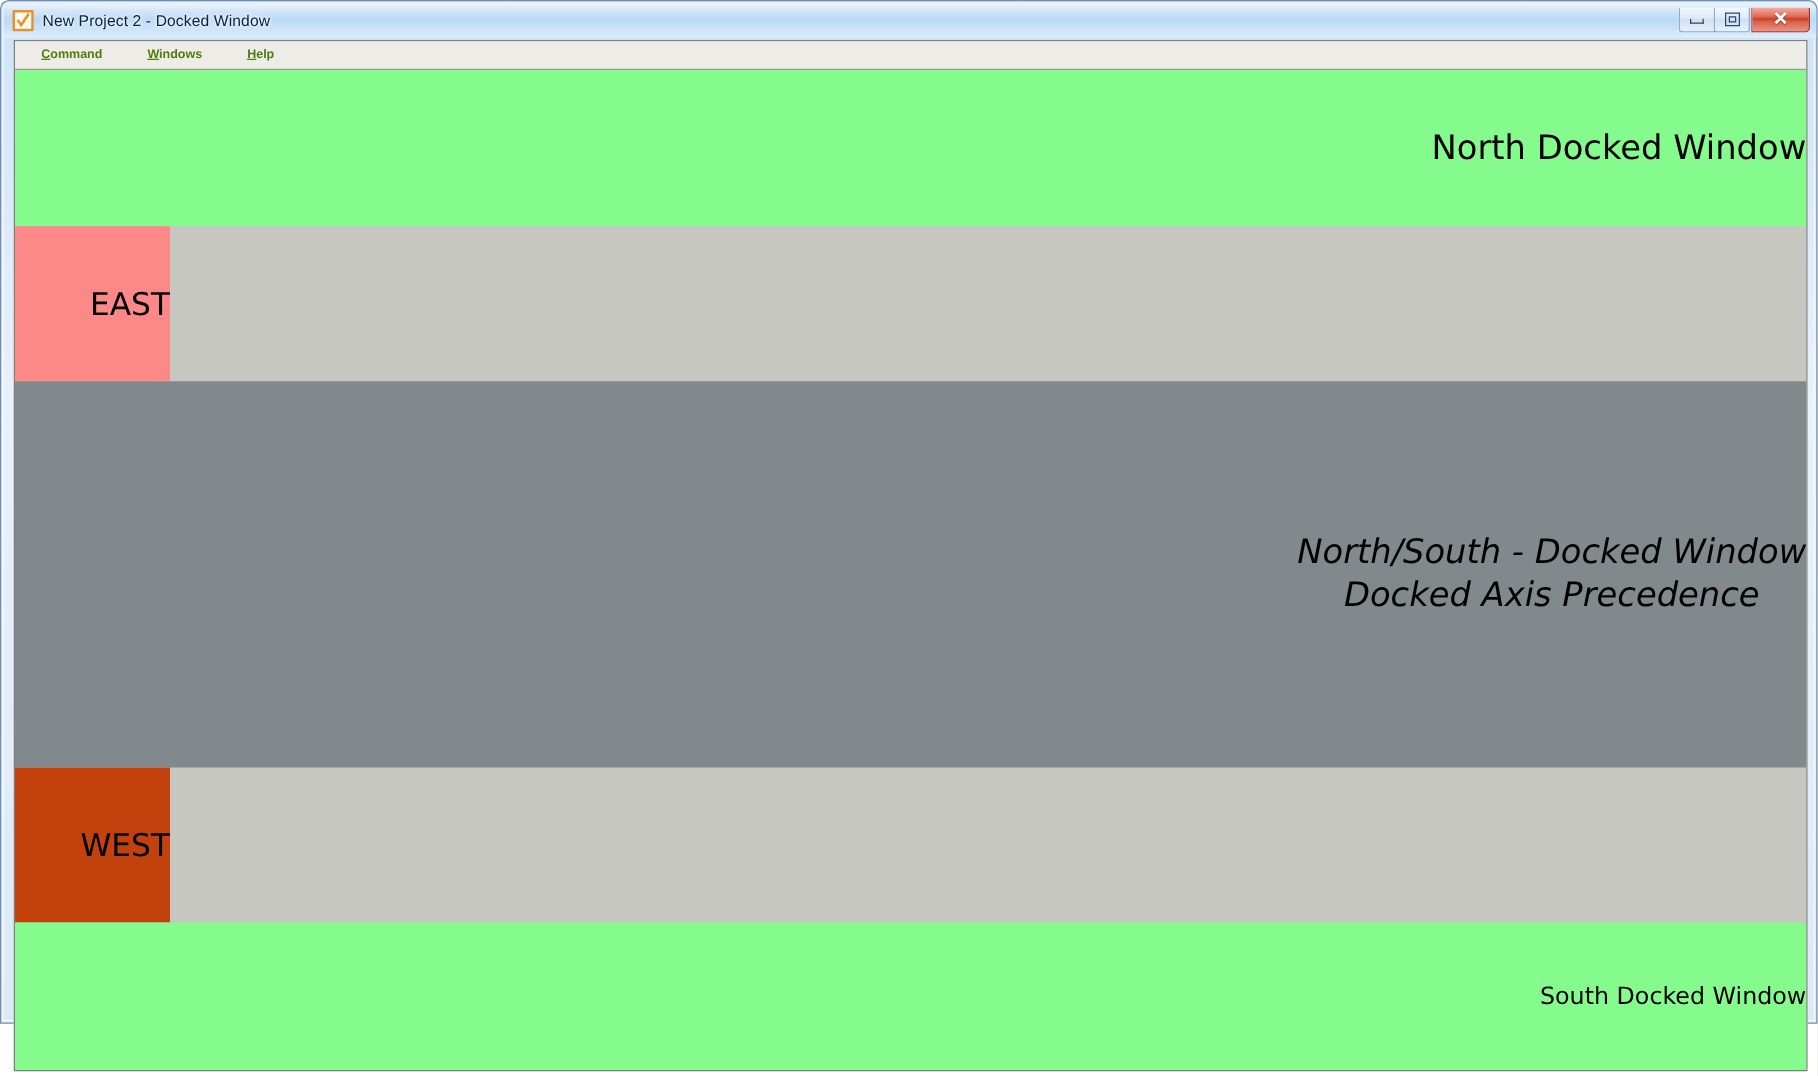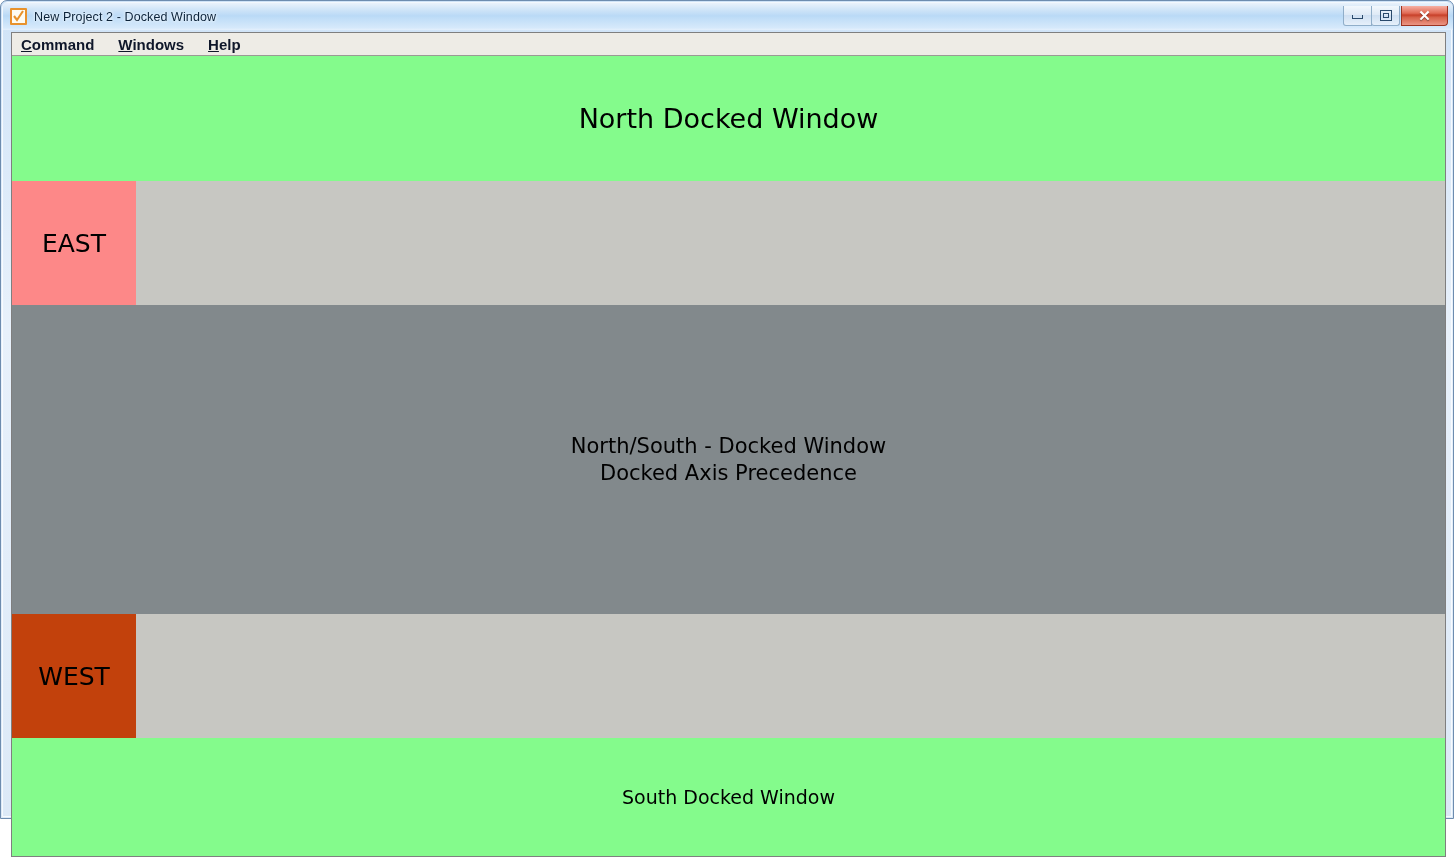--- a/index.html
+++ b/index.html
@@ -153,46 +153,47 @@
     height: 23px;
     box-sizing: border-box;
     background: #eeece6;
     border-bottom: 1px solid #9a9a94;
     display: flex;
     align-items: center;
     padding-left: 9px;
   }
   .menu-item {
     font-family: "Liberation Sans", sans-serif;
-    font-size: 15px;
+    font-size: 10px;
     font-weight: bold;
-    color: #0f172a;
+    color: #4d7c0f;
     margin-right: 24px;
     white-space: nowrap;
     cursor: default;
     line-height: 1;
+    margin-left: 12px;
   }
   .menu-item .mn { text-decoration: underline; }
 
   
   .dock-root {
     position: absolute;
     left: 0;
     top: 23px;
     right: 0;
     bottom: 0;
     display: flex;
     flex-direction: column;
     background: #c7c7c2;
   }
 
   .panel {
     display: flex;
     align-items: center;
-    justify-content: center;
+    justify-content: flex-end;
     box-sizing: border-box;
     text-align: center;
     color: #000000;
     font-family: "DejaVu Sans", sans-serif;
     overflow: hidden;
   }
 
   .panel-north {
     height: 125px;
     flex: 0 0 125px;
@@ -216,23 +217,24 @@
     flex: 0 0 124px;
     font-size: 25px;
   }
   .panel-west {
     width: 124px;
     flex: 0 0 124px;
     font-size: 25px;
   }
   .panel-center {
     flex: 1 1 auto;
-    font-size: 21px;
+    font-size: 27px;
     line-height: 1.28;
     min-width: 0;
+    font-style: italic;
   }
 </style>
 </head>
 <body>
 
 <div class="window">
 
   <div class="titlebar">
     <div class="title-icon">
       <svg width="13" height="13" viewBox="0 0 13 13" aria-hidden="true">

